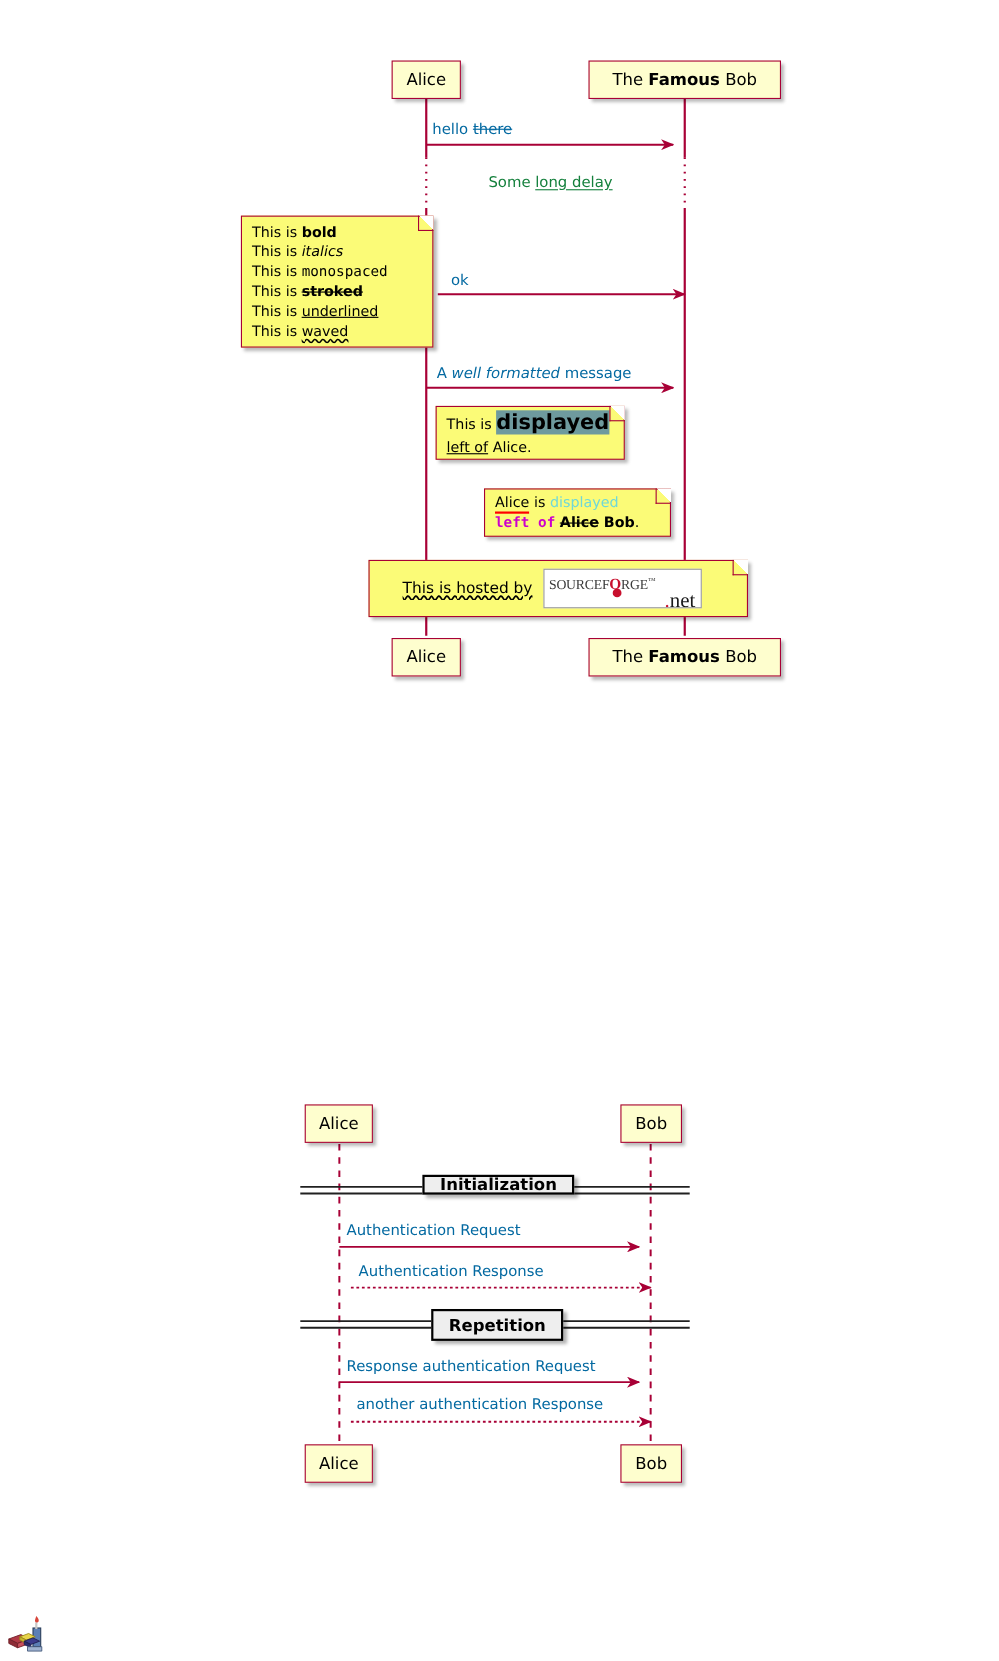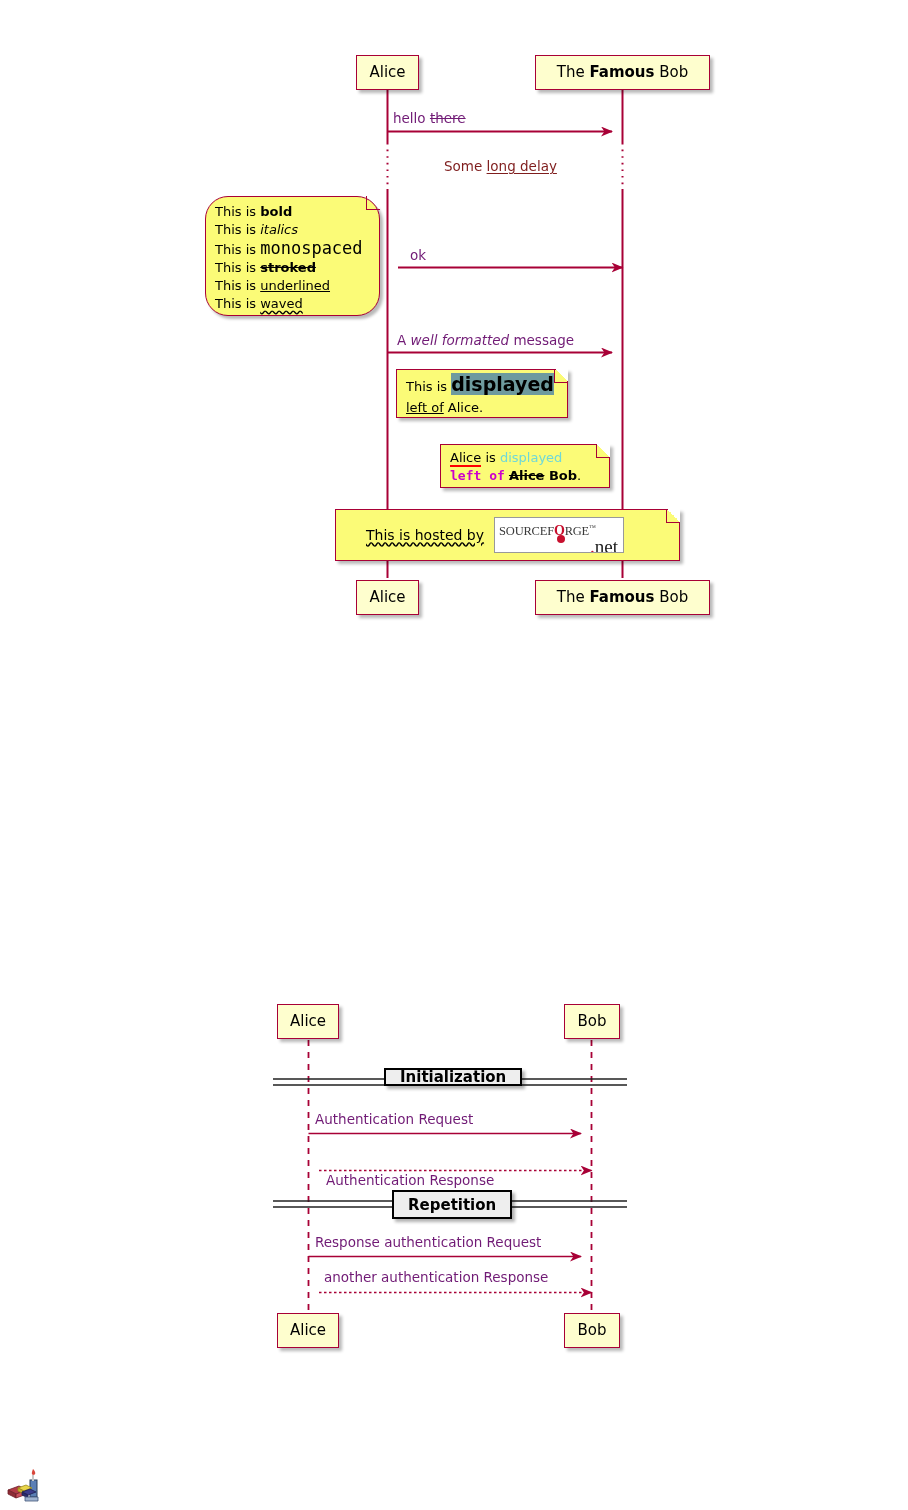--- a/index.html
+++ b/index.html
@@ -61,28 +61,28 @@
     background: linear-gradient(225deg, #ffffff 0 50%, transparent 50% 100%);
     border-left: 1.5px solid #A80036;
     border-bottom: 1.5px solid #A80036;
     transform-origin: top right;
   }
 
   .msg-label {
     position: absolute;
     font-size: 13.5px;
     line-height: 1;
-    color: #701a75;
+    color: #0369a1;
     white-space: nowrap;
   }
 
   
   .t-b { font-weight: bold; }
   .t-i { font-style: italic; }
-  .t-m { font-family: "DejaVu Sans Mono", monospace; font-size: 17px; }
+  .t-m { font-family: "DejaVu Sans Mono", monospace; font-size: 13px; }
   .t-s { text-decoration: line-through; }
   .t-u { text-decoration: underline; }
   .t-w { text-decoration: underline wavy; text-underline-offset: 2px; }
   .t-uw { text-decoration: underline; }
   .t-hl { background: #6E9A9E; }
   .t-big { font-size: 19px; font-weight: bold; }
 
   
   .divider-box {
     position: absolute;
@@ -198,33 +198,33 @@
   <div class="participant" style="left:535px; top:580px; width:175px; height:35px;">
     <span>
       <span>The </span><span class="b">Famous</span><span> Bob</span>
     </span>
   </div>
 
   <div class="msg-label" style="left:393px; top:112px;">
     <span>hello </span><span class="t-s">there</span>
   </div>
 
-  <div class="msg-label" style="left:444px; top:160px; color:#7f1d1d;">
+  <div class="msg-label" style="left:444px; top:160px; color:#15803d;">
     <span>Some </span><span class="t-uw t-w">long delay</span>
   </div>
 
   <div class="msg-label" style="left:410px; top:249px;">
     <span>ok</span>
   </div>
 
   <div class="msg-label" style="left:397px; top:334px;">
     <span>A </span><span class="t-i">well formatted</span><span> message</span>
   </div>
 
-  <div class="note" style="left:205px; top:196px; width:175px; height:120px; line-height:18px;border-radius:23px;">
+  <div class="note" style="left:219px; top:196px; width:175px; height:120px; line-height:18px;">
     <div><span>This is </span><span class="t-b">bold</span></div>
     <div><span>This is </span><span class="t-i">italics</span></div>
     <div><span>This is </span><span class="t-m">monospaced</span></div>
     <div><span>This is </span><span class="t-s t-b">stroked</span></div>
     <div><span>This is </span><span class="t-u">underlined</span></div>
     <div><span>This is </span><span class="t-w">waved</span></div>
   </div>
 
   <div class="note" style="left:396px; top:369px; width:172px; height:49px; line-height:21px; padding-top:4px;">
     <div><span>This is </span><span class="t-hl t-big">displayed</span></div>
@@ -233,21 +233,21 @@
 
   <div class="note" style="left:440px; top:444px; width:170px; height:44px; line-height:18px; padding-top:4px;">
     <div><span style="border-bottom:2px solid #FF0000;">Alice</span><span> is </span><span style="color:#6FD8D8;">displayed</span></div>
     <div><span class="t-m t-b" style="color:#CC00CC; font-size:13px;">left of</span><span> </span><span class="t-s t-b">Alice</span><span class="t-b"> Bob</span><span>.</span></div>
   </div>
 
   <div class="note" style="left:335px; top:509px; width:345px; height:52px; display:flex; align-items:center; padding-left:30px;">
     <span class="t-w" style="font-size:14px;">This is hosted by</span>
     <span style="display:inline-block; width:10px;"></span>
 
-    <span class="sf-logo" style="position:relative; display:inline-block; width:130px; height:36px; vertical-align:middle;text-decoration:underline;">
+    <span class="sf-logo" style="position:relative; display:inline-block; width:144px; height:36px; vertical-align:middle;text-decoration:underline;">
       <span style="position:absolute; left:4px; top:2px; font-family:'Liberation Serif', serif;
                    font-size:12.5px; letter-spacing:-0.2px; color:#3A3A3A; white-space:nowrap;">
         <span>SOURCEF</span><span style="color:#C8102E; font-weight:bold; font-size:14px;">O</span><span>RGE</span><span style="font-size:7px; vertical-align:super;">™</span>
       </span>
       <span style="position:absolute; right:5px; bottom:-3px; font-family:'Liberation Serif', serif;
                    font-size:19px; color:#1A1A1A; white-space:nowrap;">
         <span style="color:#C8102E;">.</span><span>net</span>
       </span>
       <span style="position:absolute; left:62px; top:17px; width:8px; height:8px;
                    border-radius:50%; background:#C8102E;"></span>
@@ -270,21 +270,21 @@
   <div class="divider-box" style="left:384px; top:1068px; height:18px;">
     <span>Initialization</span>
   </div>
   <div class="divider-box" style="left:392px; top:1190px; height:29px;">
     <span>Repetition</span>
   </div>
 
   <div class="msg-label" style="left:315px; top:1113px;">
     <span>Authentication Request</span>
   </div>
-  <div class="msg-label" style="left:326px; top:1174px;">
+  <div class="msg-label" style="left:326px; top:1150px;">
     <span>Authentication Response</span>
   </div>
   <div class="msg-label" style="left:315px; top:1236px;">
     <span>Response authentication Request</span>
   </div>
   <div class="msg-label" style="left:324px; top:1271px;">
     <span>another authentication Response</span>
   </div>
 
   <div class="corner-icon" style="left:5px; top:1466px; width:44px; height:40px;">

